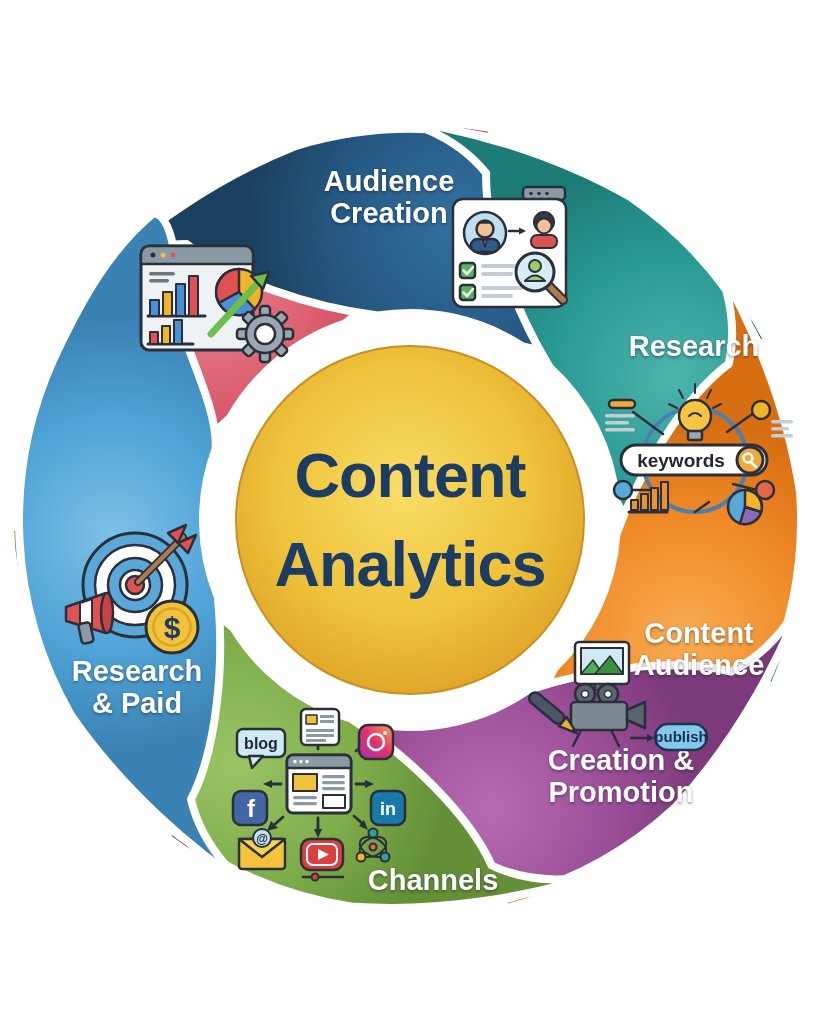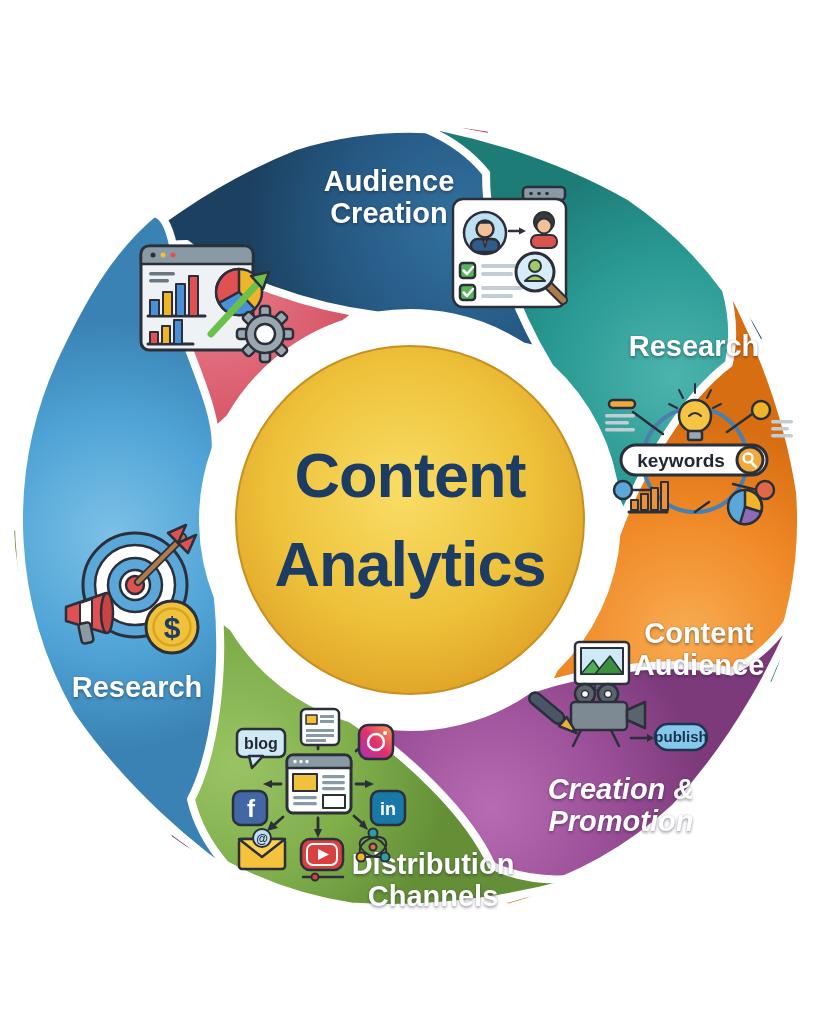--- a/index.html
+++ b/index.html
@@ -11,21 +11,21 @@
   .icon{position:absolute;pointer-events:none;}
   .seg-label{
     position:absolute;transform:translate(-50%,-50%);
     text-align:center;color:#ffffff;font-weight:700;font-size:29px;line-height:1.12;
     text-shadow:0 2px 3px rgba(25,25,50,.35),0 0 2px rgba(25,25,50,.25);
     white-space:nowrap;
   }
   .lbl-audience{left:389px;top:197px;}
   .lbl-topic{left:694px;top:346px;}
   .lbl-calendar{left:699px;top:649px;}
-  .lbl-creation{left:621px;top:805px;font-style:italic;}
+  .lbl-creation{left:621px;top:776px;}
   .lbl-distribution{left:433px;top:880px;}
   .lbl-promotion{left:137px;top:687px;}
   .lbl-performance{left:138px;top:391px;}
   #center-title{
     position:absolute;left:410px;top:520px;transform:translate(-50%,-50%);
     text-align:center;font-weight:700;font-size:63px;letter-spacing:-1px;
     line-height:1.42;color:#1d3c64;white-space:nowrap;
   }
   svg text{font-family:"Liberation Sans",sans-serif;}
 </style>
@@ -158,25 +158,25 @@
   </div>
   <div class="seg-label lbl-calendar">
     <div>Content</div>
     <div>Audience</div>
   </div>
   <div class="seg-label lbl-creation">
     <div>Creation &amp;</div>
     <div>Promotion</div>
   </div>
   <div class="seg-label lbl-distribution">
-    <div>Distribution</div>
     <div>Channels</div>
   </div>
   <div class="seg-label lbl-promotion">
     <div>Research</div>
+    <div>&amp; Paid</div>
   </div>
 
   <svg class="icon" style="left:447px;top:185px" width="132" height="132" viewBox="0 0 132 132">
     <g stroke="#2b2f3a" stroke-width="2.5" stroke-linejoin="round" stroke-linecap="round">
       <rect x="76" y="2" width="42" height="13" rx="4" fill="#8a9aa5"></rect>
       <circle cx="84" cy="8.5" r="1.8" fill="#2b2f3a" stroke="none"></circle>
       <circle cx="92" cy="8.5" r="1.8" fill="#2b2f3a" stroke="none"></circle>
       <circle cx="100" cy="8.5" r="1.8" fill="#2b2f3a" stroke="none"></circle>
       <rect x="6" y="14" width="113" height="108" rx="10" fill="#ffffff"></rect>
       <circle cx="38" cy="48" r="21" fill="#bfe0f2"></circle>

